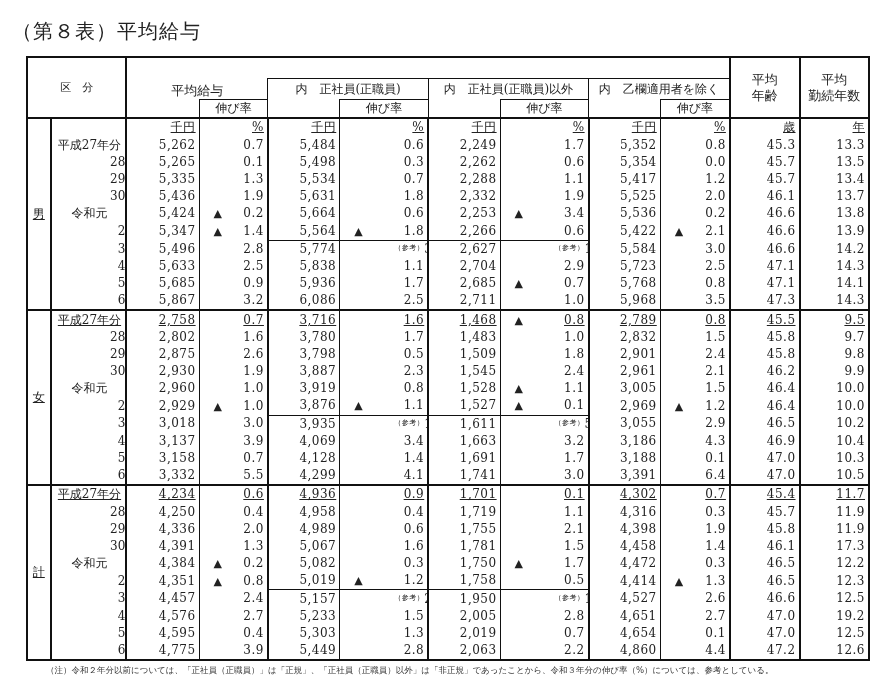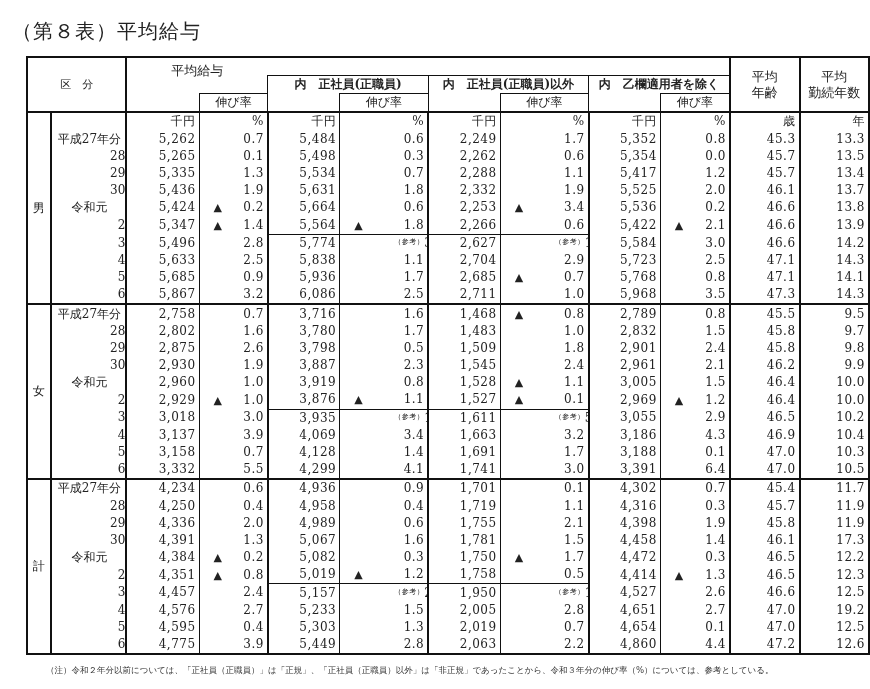--- a/index.html
+++ b/index.html
@@ -12,24 +12,24 @@
   table.main td { padding:0; font-size:12px; height:17.2px; line-height:17px;
                   white-space:nowrap; overflow:hidden; }
   .hd td { text-align:center; font-size:12px; }
   .num { text-align:right; padding-right:3px !important; letter-spacing:0.5px; }
   .lbl { text-align:center; padding-left:2px !important; }
   .lbl.c { text-align:right; }
   .grp { text-align:center; font-size:13px; border-right:1px solid #111; }
   .bl { border-left:1px solid #111; }
   .bl2 { border-left:2px solid #111; }
   .bt { border-top:1px solid #111; }
-  .bt2 { border-top:2px solid #111; }
+  .bt2 { border-top:2px solid #111;text-decoration:underline; }
   .tri { float:left; padding-left:14px; font-size:11px; }
   .ref { float:left; padding-left:6px; font-size:7px; line-height:14px;margin-left:48px; }
-  .sub { font-size:9px;font-weight:bold; }
+  .sub { font-size:9px; }
   .note { position:absolute; left:46px; top:665px; font-size:8.5px; color:#333; }
 </style>
 </head>
 <body>
 
 <div class="title">（第８表）平均給与</div>
 
 <table class="main">
   <colgroup>
     <col style="width:24px">
@@ -41,21 +41,21 @@
     <col style="width:73px">
       <col style="width:70px">
     <col style="width:72px">
       <col style="width:70px">
     <col style="width:71px">
       <col style="width:70px">
   </colgroup>
   <thead class="hd">
     <tr>
       <td colspan="2" rowspan="3" style="border-right:2px solid #111;font-size:11px;height:52px;">区　分</td>
-      <td colspan="2" rowspan="2" style="vertical-align:top;padding-top:4px;font-size:13px;">平均給与</td>
+      <td colspan="2" rowspan="2" style="vertical-align:top;padding-top:24px;font-size:13px;">平均給与</td>
       <td colspan="6" style="height:17px;"></td>
       <td rowspan="3" class="bl2" style="font-size:13px;line-height:16px;">
         <div>平均</div>
         <div>年齢</div>
       </td>
       <td rowspan="3" class="bl2" style="font-size:13px;line-height:16px;">
         <div>平均</div>
         <div>勤続年数</div>
       </td>
     </tr>

